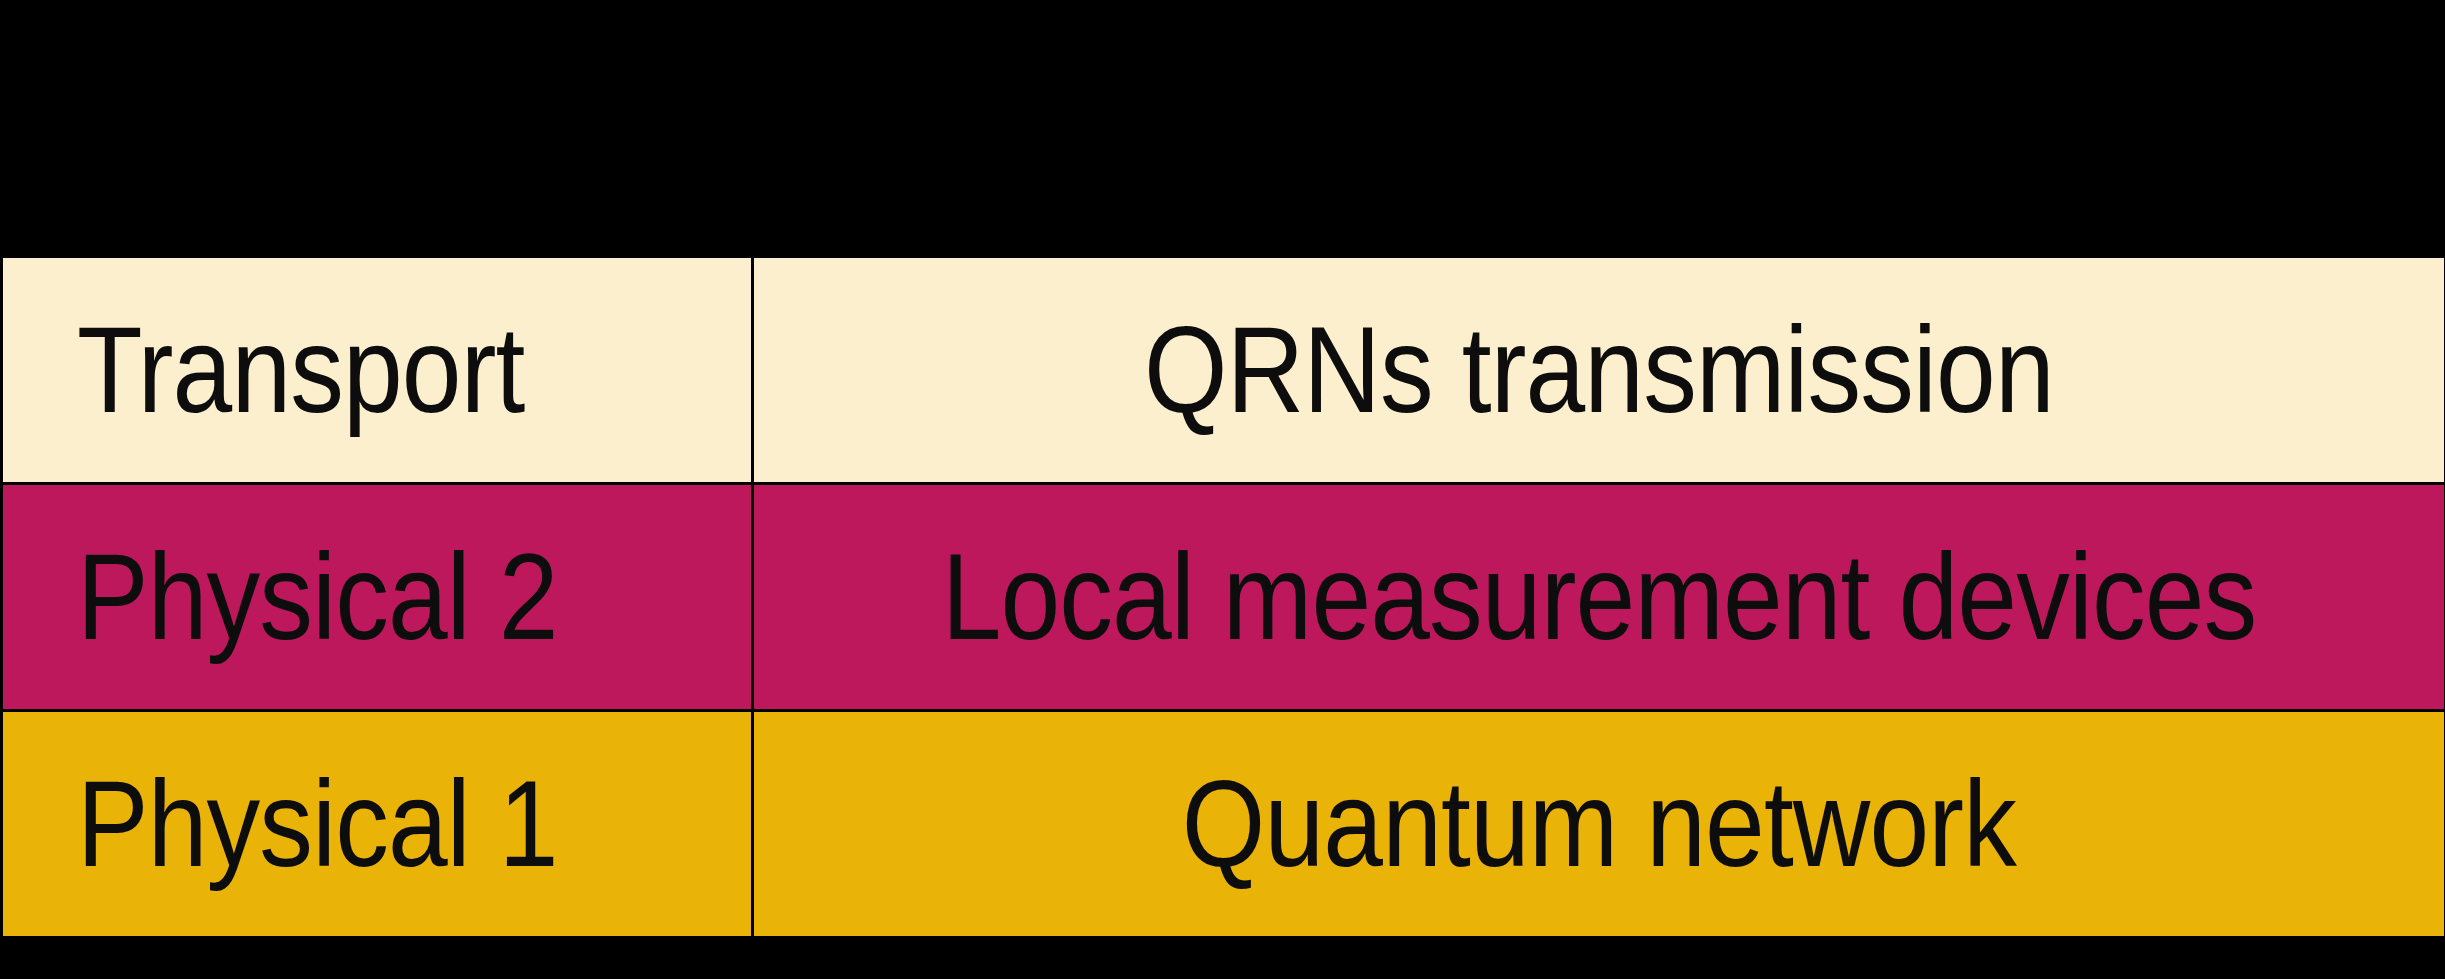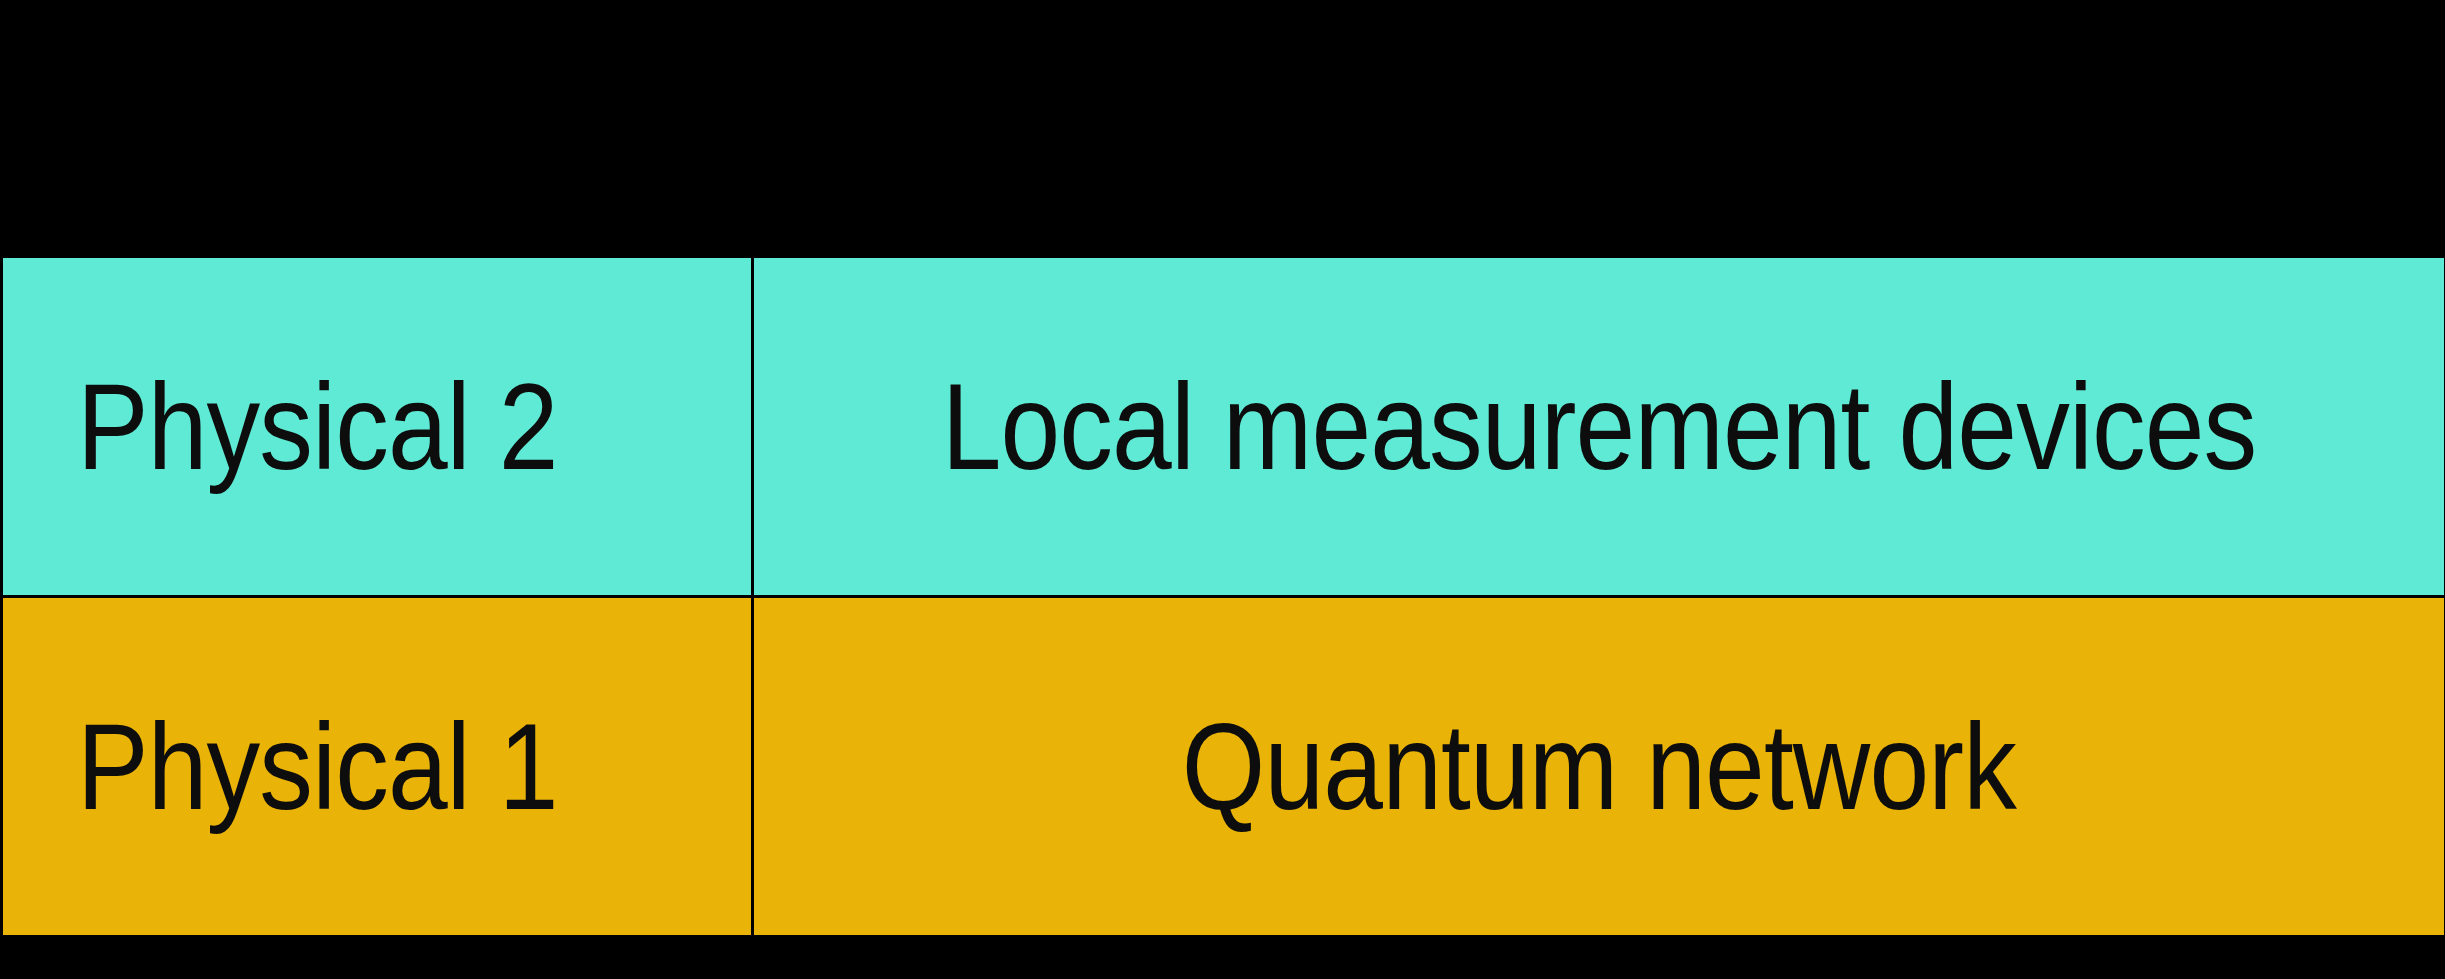--- a/index.html
+++ b/index.html
@@ -71,31 +71,39 @@
   .col-layer .cell-text {
     transform-origin: left center;
     margin-left: 74px;
   }
   .col-desc .cell-text {
     transform-origin: center center;
   }
 
   
   .row-transport  td { background: #FCEFCD; }
-  .row-physical2  td { background: #5eead4; }
+  .row-physical2  td { background: #be185d; }
   .row-physical1  td { background: #eab308; }
 </style>
 </head>
 <body>
 
 <div id="canvas">
 
   <table id="stack-table">
     <tbody>
 
+      <tr class="row-transport">
+        <td class="col-layer">
+          <span class="cell-text">Transport</span>
+        </td>
+        <td class="col-desc">
+          <span class="cell-text">QRNs transmission</span>
+        </td>
+      </tr>
 
       <tr class="row-physical2">
         <td class="col-layer">
           <span class="cell-text">Physical 2</span>
         </td>
         <td class="col-desc">
           <span class="cell-text">Local measurement devices</span>
         </td>
       </tr>
 

